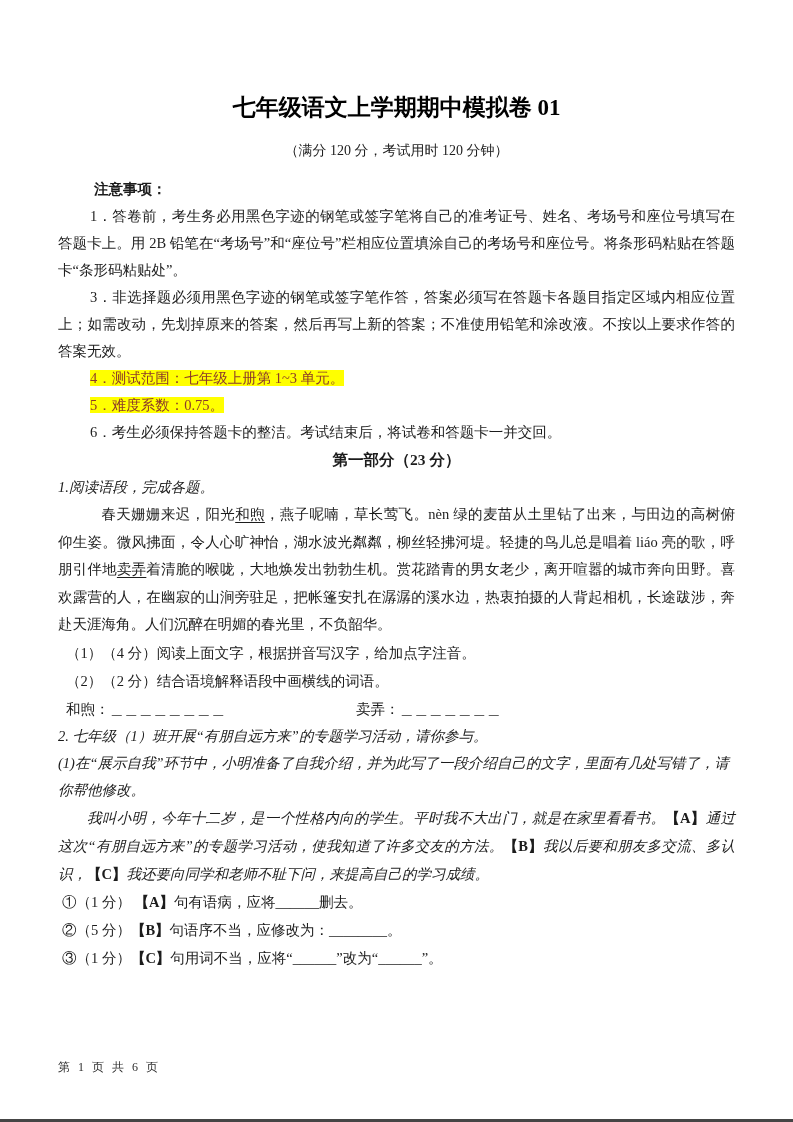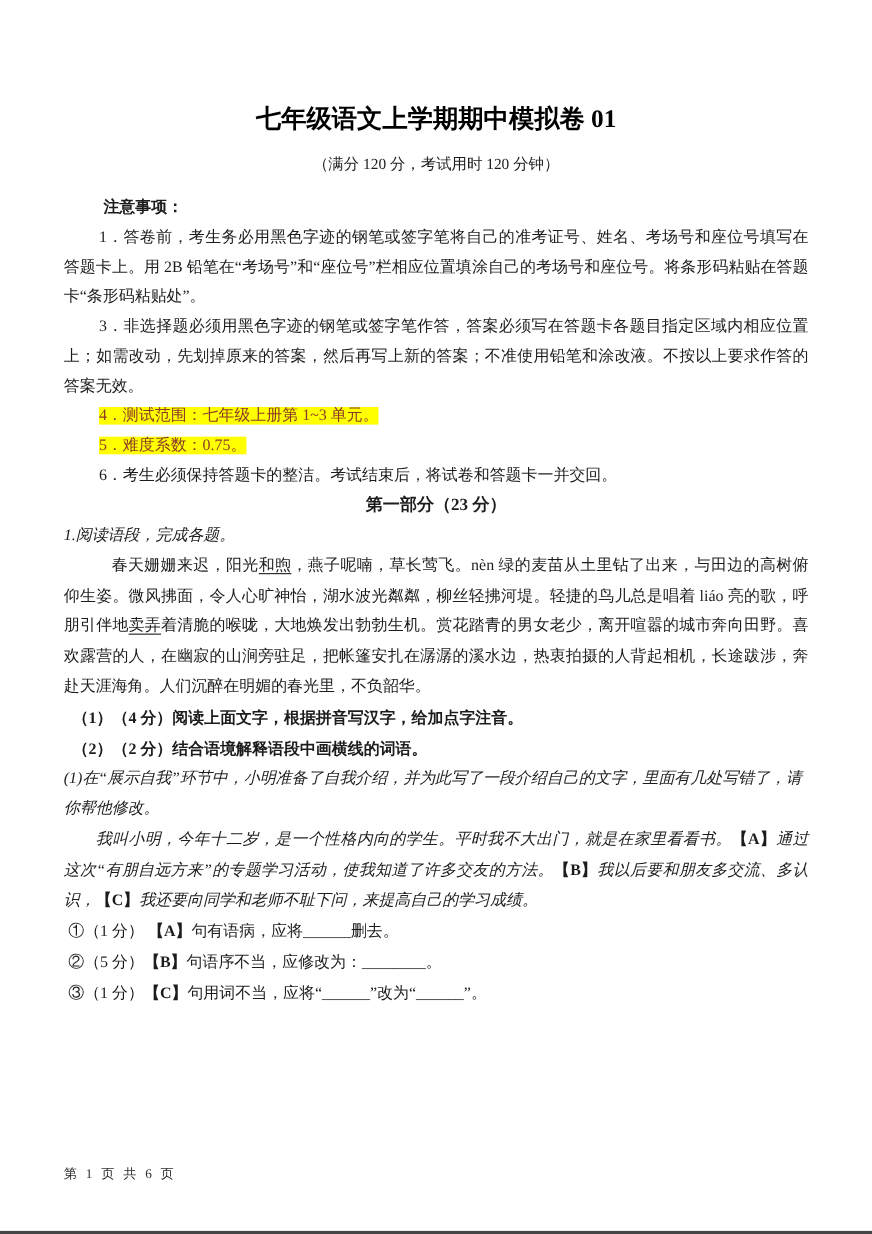--- a/index.html
+++ b/index.html
@@ -47,21 +47,21 @@
     font-size:15.5px;
     line-height:28px;
   }
   p.stem{margin:0;line-height:27px;font-style:italic;}
   p.passage{
     margin:0;
     line-height:27.5px;
     text-indent:3em;
     text-align:justify;
   }
-  p.subline{margin:0;line-height:28px;padding-left:8px;font-weight:bold;}
+  p.subline{margin:0;line-height:28px;padding-left:8px;}
   p.intro{
     margin:0;line-height:28px;
     text-indent:2em;
     font-style:italic;
     text-align:justify;
   }
   p.qitem{margin:0;line-height:28px;padding-left:4px;}
   .u{text-decoration:underline;text-underline-offset:3px;}
   .b{font-weight:bold;font-style:normal;}
   .dot{
@@ -98,21 +98,23 @@
 
   <p class="stem">1.阅读语段，完成各题。</p>
 
   <p class="passage"><span>春天姗姗来迟，阳光</span><span class="u">和煦</span><span>，燕子呢喃，草长莺飞。nèn 绿的麦苗从土里钻了出来，与田边的高树俯仰生姿。微风拂面，令人心旷神怡，湖水波光粼粼，柳丝轻拂河堤。轻捷的鸟儿总是唱着 liáo 亮的歌，呼朋引伴地</span><span class="u">卖弄</span><span>着清脆的喉咙，大地焕发出勃勃生机。赏花踏青的男女老少，离开喧嚣的城市奔向田野。喜欢露营的人，在幽寂的山涧旁驻足，把帐篷安扎在潺潺的溪水边，热衷拍摄的人背起相机，长途跋涉，奔赴天涯海角。人们沉醉在明媚的春光里，不负韶华。</span></p>
 
   <p class="subline">（1）（4 分）阅读上面文字，根据拼音写汉字，给加点字注音。</p>
 
 
   <p class="subline">（2）（2 分）结合语境解释语段中画横线的词语。</p>
 
+  <p class="subline">和煦：＿＿＿＿＿＿＿＿　　　　　　　　　卖弄：＿＿＿＿＿＿＿</p>
 
+  <p class="stem">2. 七年级（1）班开展“有朋自远方来”的专题学习活动，请你参与。</p>
 
   <p class="stem">(1)在“展示自我”环节中，小明准备了自我介绍，并为此写了一段介绍自己的文字，里面有几处写错了，请你帮他修改。</p>
 
   <p class="intro"><span>我叫小明，今年十二岁，是一个性格内向的学生。平时我不大出门，就是在家里看看书。</span><span class="b">【A】</span><span>通过这次“有朋自远方来”的专题学习活动，使我知道了许多交友的方法。</span><span class="b">【B】</span><span>我以后要和朋友多交流、多认识，</span><span class="b">【C】</span><span>我还要向同学和老师不耻下问，来提高自己的学习成绩。</span></p>
 
   <p class="qitem"><span>①（1 分） </span><span class="b">【A】</span><span>句有语病，应将______删去。</span></p>
   <p class="qitem"><span>②（5 分）</span><span class="b">【B】</span><span>句语序不当，应修改为：________。</span></p>
   <p class="qitem"><span>③（1 分）</span><span class="b">【C】</span><span>句用词不当，应将“______”改为“______”。</span></p>
 
   <div class="footer">第 1 页 共 6 页</div>

